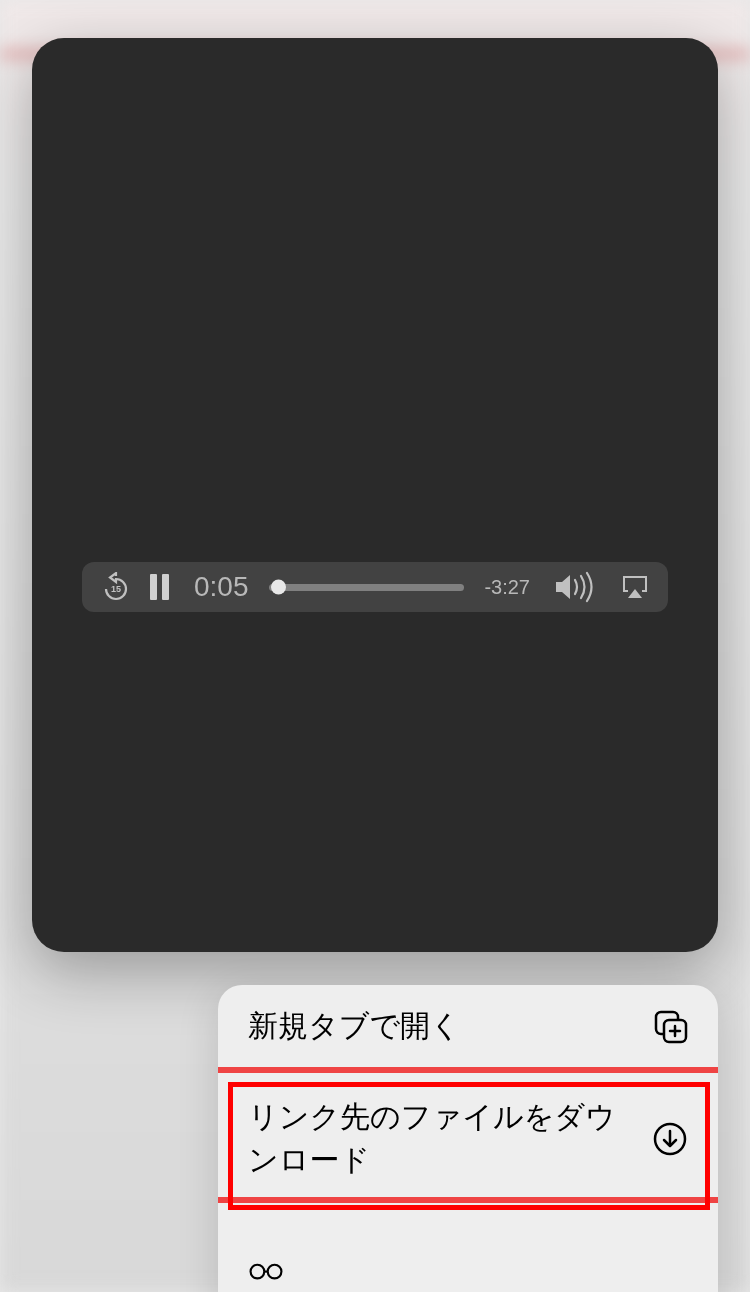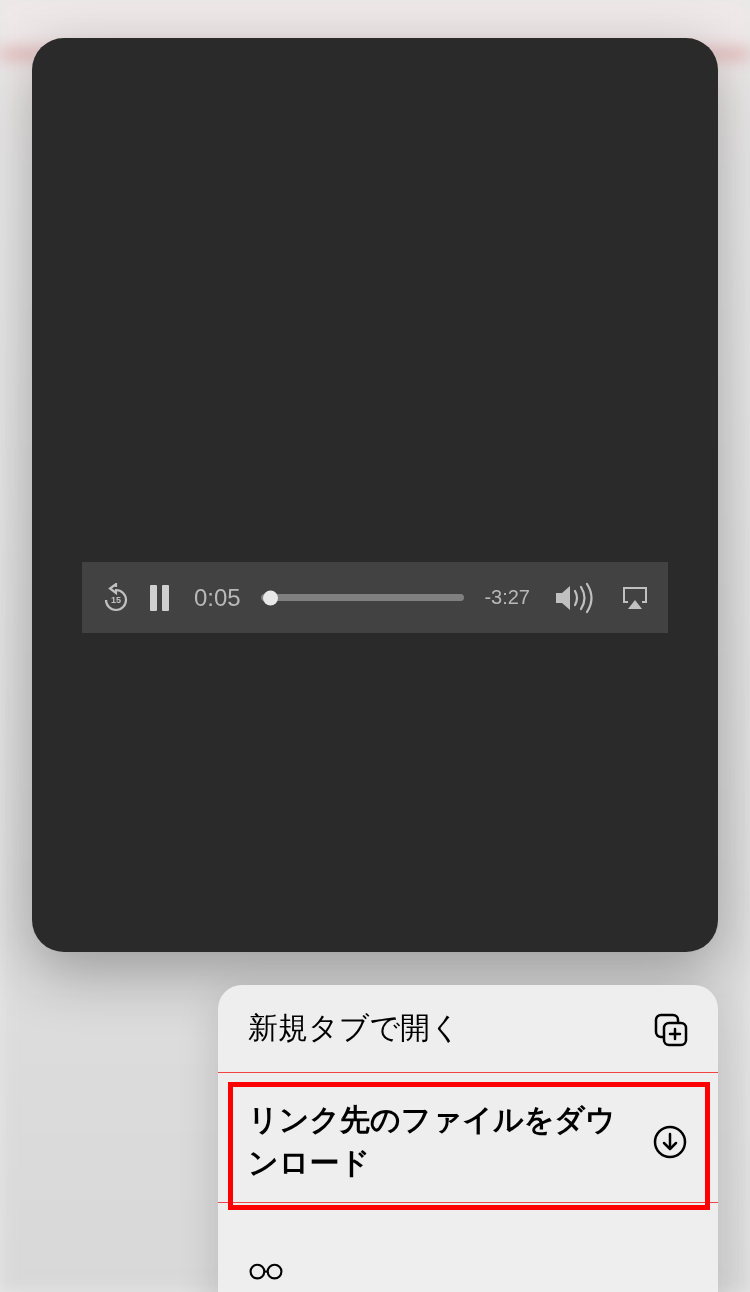--- a/index.html
+++ b/index.html
@@ -39,23 +39,23 @@
       height: 914px;
       background: #2a2a2a;
       border-radius: 32px;
       box-shadow: 0 20px 60px rgba(0,0,0,0.3);
     }
     .video-controls {
       position: absolute;
       top: 524px;
       left: 50px;
       right: 50px;
-      height: 71px;
+      height: 50px;
       background: rgba(70, 70, 70, 0.85);
-      border-radius: 0;
+      border-radius: 12px;
       display: flex;
       align-items: center;
       padding: 0 18px;
       gap: 16px;
     }
     .rewind-btn {
       width: 32px;
       height: 32px;
       display: flex;
       align-items: center;
@@ -75,21 +75,21 @@
       margin-left: 2px;
     }
     .pause-bar {
       width: 7px;
       height: 26px;
       background: #d0d0d0;
       border-radius: 1px;
     }
     .time-elapsed {
       color: #b8b8b8;
-      font-size: 24px;
+      font-size: 28px;
       font-weight: 400;
       margin-left: 4px;
     }
     .progress-track {
       flex: 1;
       height: 7px;
       background: #808080;
       border-radius: 4px;
       position: relative;
       margin: 0 4px;
@@ -135,28 +135,27 @@
       background: #eeeeee;
       border-radius: 24px 24px 0 0;
       overflow: hidden;
       box-shadow: 0 10px 40px rgba(0,0,0,0.15);
     }
     .menu-item {
       display: flex;
       align-items: center;
       justify-content: space-between;
       padding: 0 30px;
-      border-bottom: 1px solid #ef4444;
+      border-bottom: 6px solid #ef4444;
       min-height: 88px;
     }
     .menu-item.tall {
       min-height: 130px;
       padding-top: 20px;
       padding-bottom: 12px;
-      font-weight: bold;
     }
     .menu-item:last-child {
       border-bottom: none;
     }
     .menu-label {
       font-size: 30px;
       color: #000;
       line-height: 1.42;
       flex: 1;
       padding-right: 20px;

